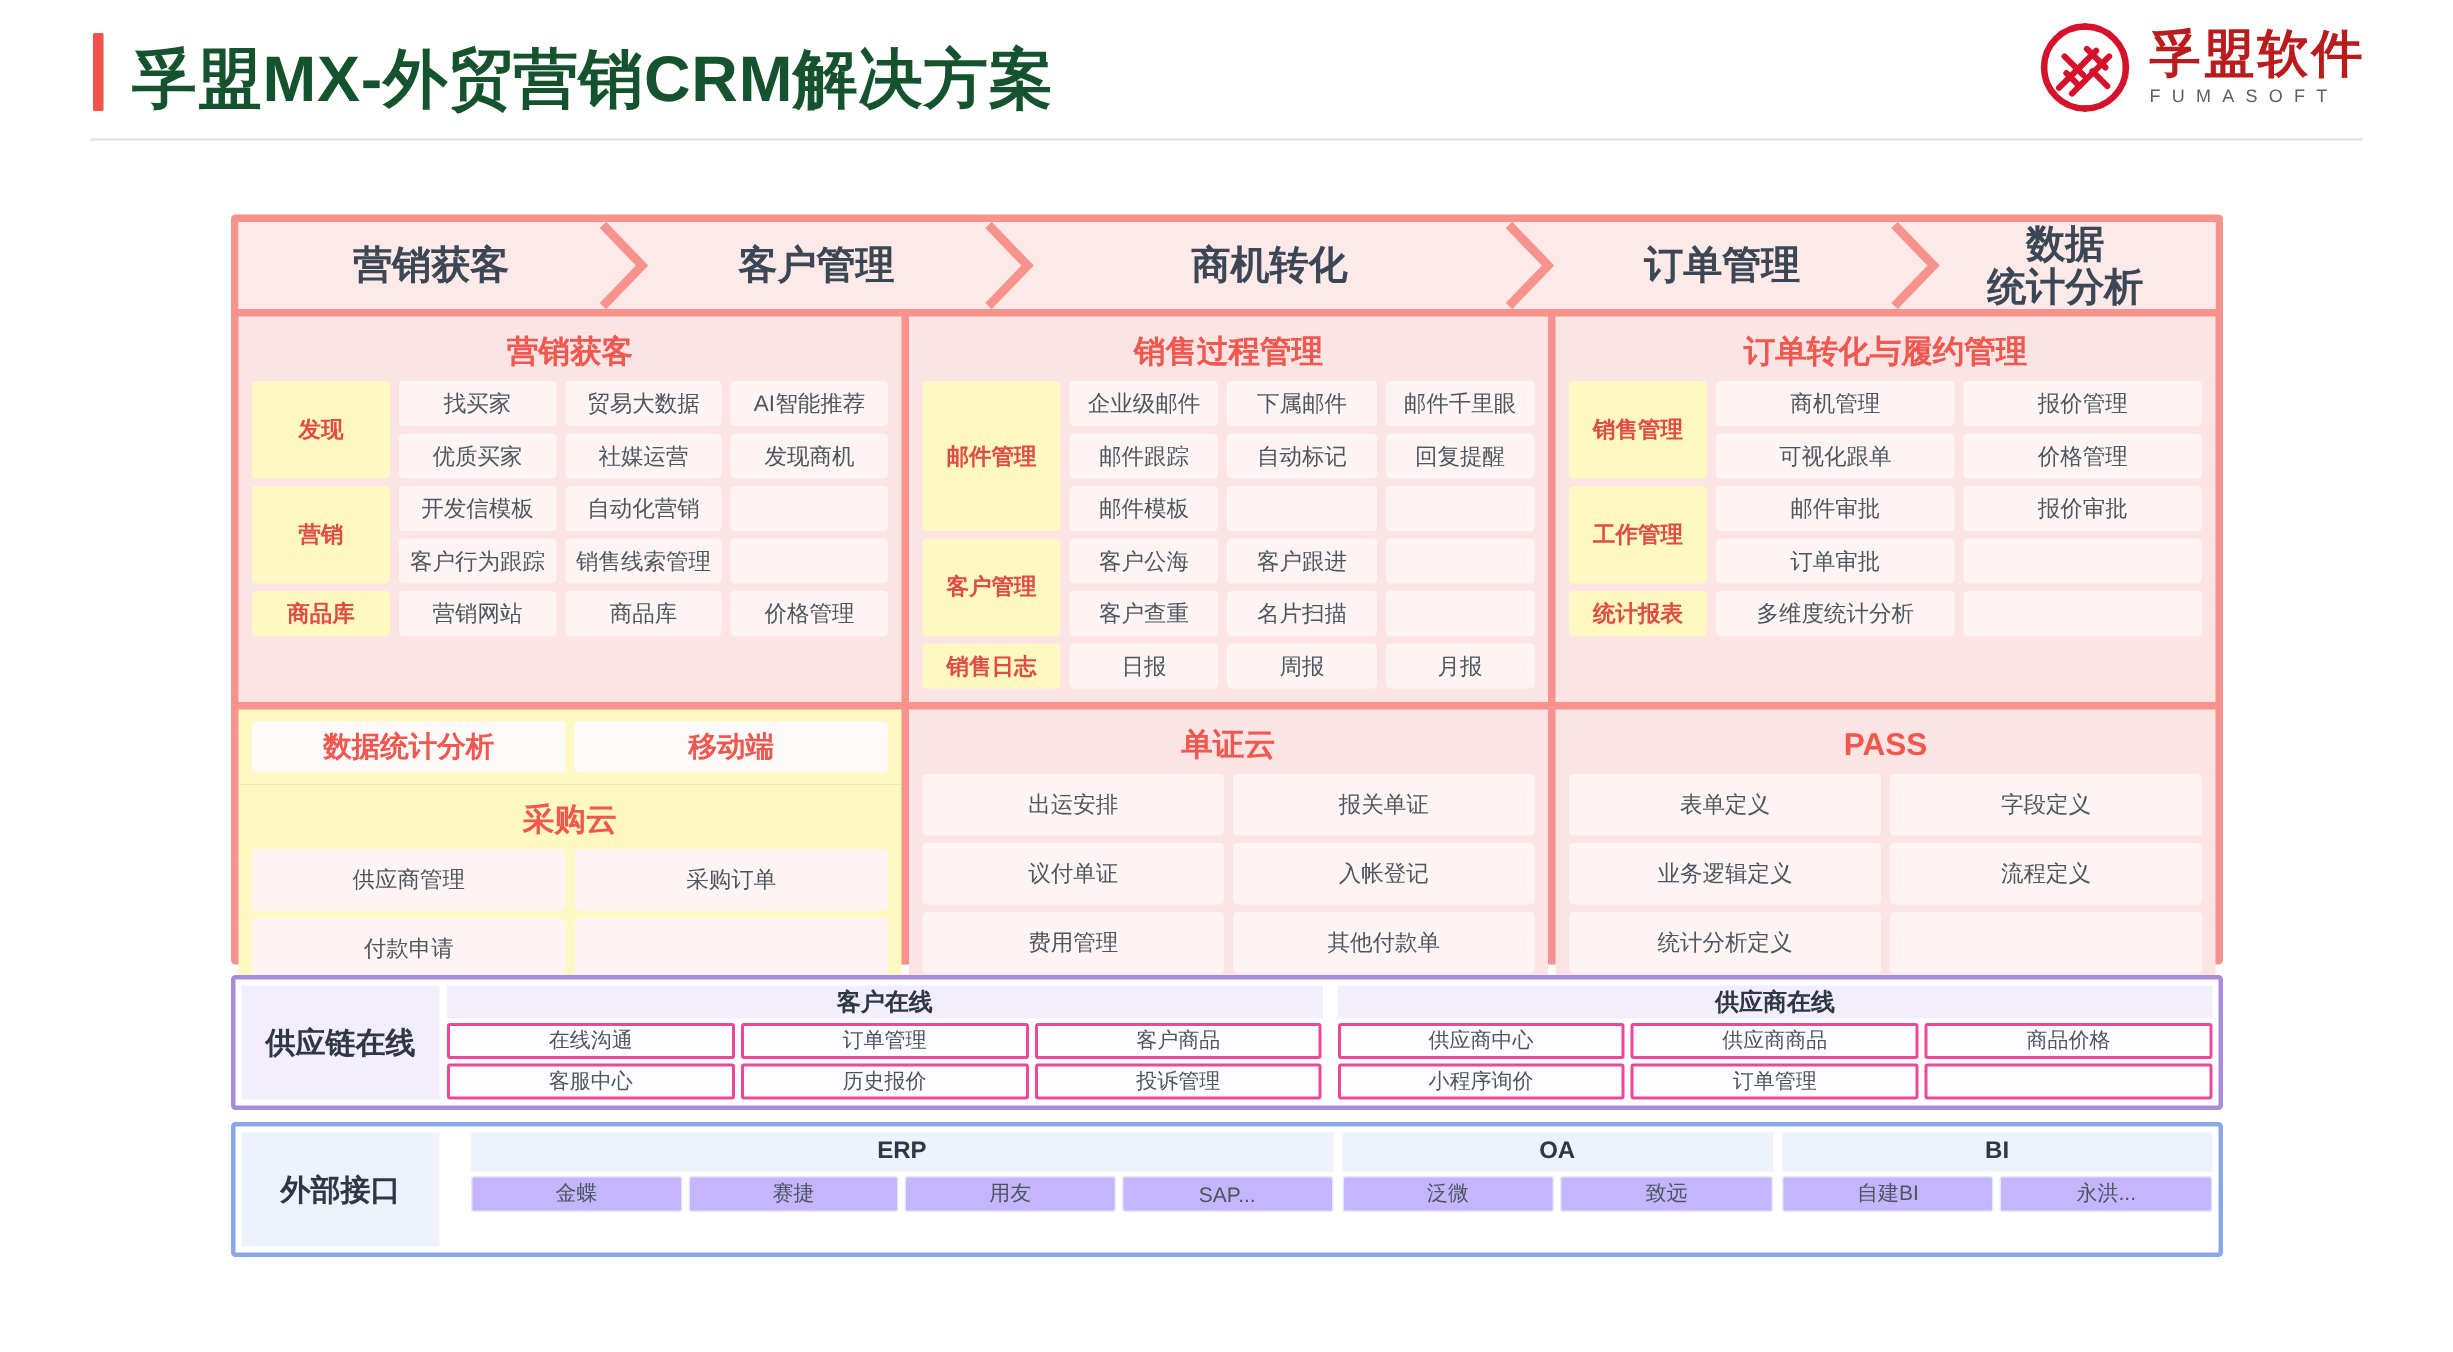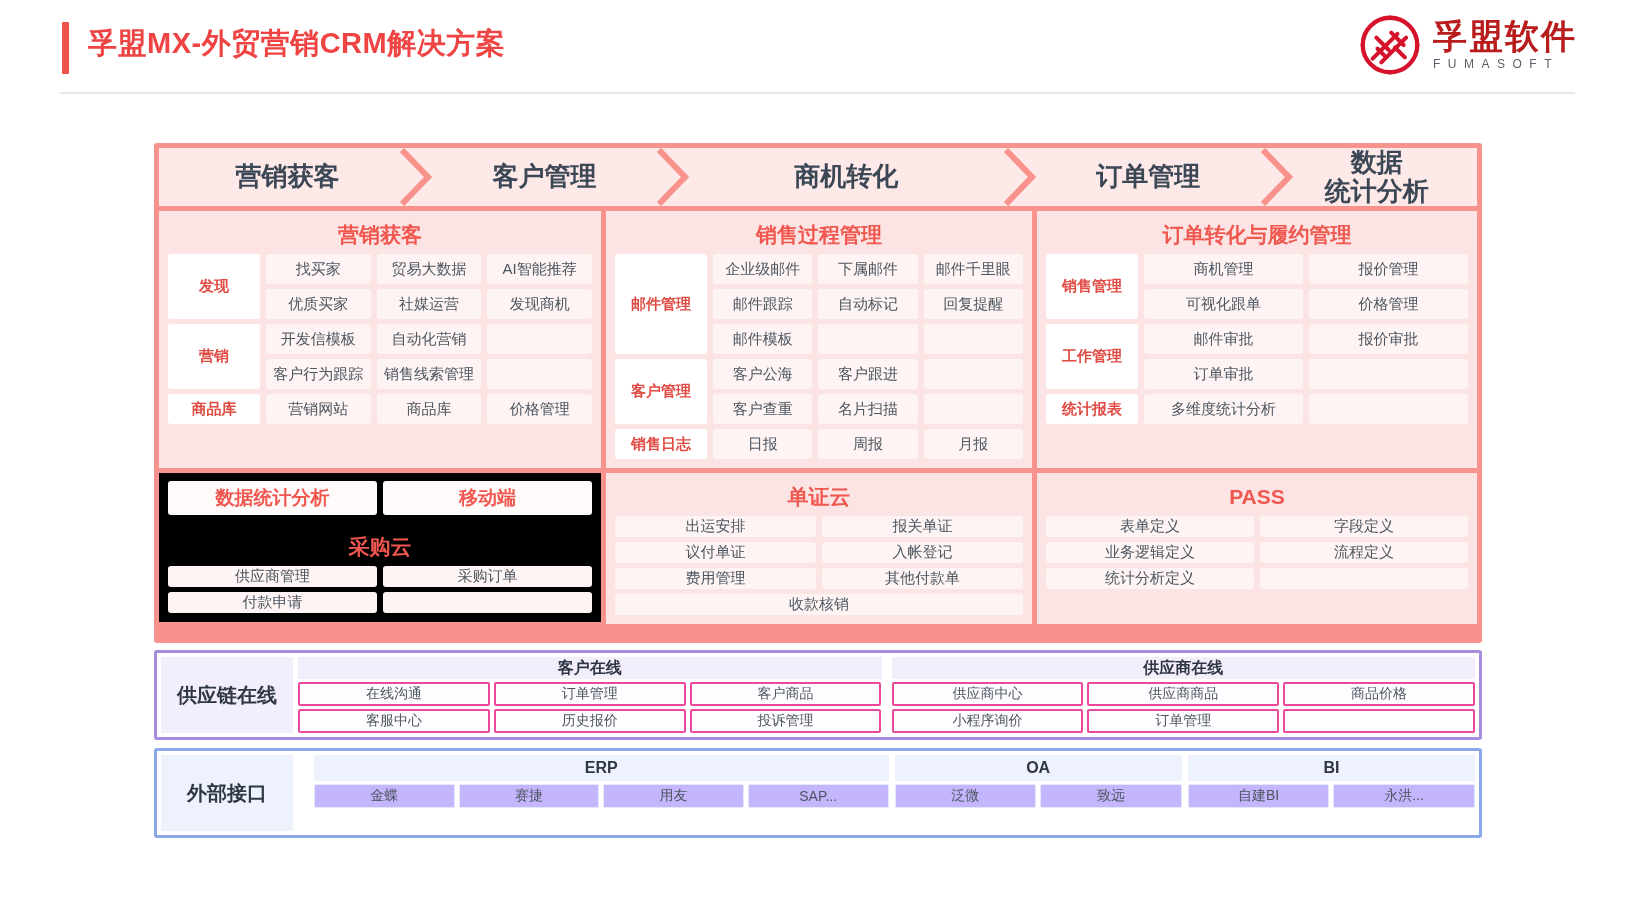--- a/index.html
+++ b/index.html
@@ -12,21 +12,21 @@
   }
 
   
   .header { position:relative; height:100px; }
   .title-bar {
     position:absolute; left:62px; top:22px;
     width:7px; height:52px; background:#f1534b; border-radius:1px;
   }
   .title-text {
     position:absolute; left:88px; top:24px;
-    font-size:29px; font-weight:bold; color:#ef4444;
+    font-size:43px; font-weight:bold; color:#14532d;
     letter-spacing:0.5px; white-space:nowrap;
   }
   .header-rule {
     position:absolute; left:60px; right:60px; top:92px;
     height:2px; background:#e6e8ec;
   }
   .logo { position:absolute; right:58px; top:14px; display:flex; align-items:center; gap:12px; }
   .logo-mark { width:62px; height:62px; }
   .logo-words { display:flex; flex-direction:column; justify-content:center; }
   .logo-cn { font-size:34px; font-weight:bold; color:#b91c1c; letter-spacing:2px; line-height:1.05; }
@@ -77,35 +77,35 @@
   .cell {
     background:#fdf4f3; border-radius:3px;
     display:flex; align-items:center; justify-content:center;
     height:30px; font-size:15px; color:#4d5560; white-space:nowrap;
   }
   .cell.empty { color:transparent; }
 
   
   .group { display:flex; gap:6px; }
   .group .label-cell {
-    width:92px; flex:none; background:#ffffff; border-radius:3px;
+    width:92px; flex:none; background:#fef9c3; border-radius:3px;
     display:flex; align-items:center; justify-content:center;
     font-size:15px; font-weight:bold; color:#e04c44;
   }
   .group .rows { flex:1; display:flex; flex-direction:column; gap:5px; }
   .group .rows .grow .cell { flex:1; }
 
-  .sub-panel { background:#000000; padding:8px 9px 9px 9px; }
+  .sub-panel { background:#fef9c3; padding:8px 9px 9px 9px;font-family:Liberation Serif, serif; }
   .banner2 { display:flex; gap:6px; }
   .banner2 .cell {
     flex:1; height:34px; background:#fffafa;
     font-size:19px; font-weight:bold; color:#f0574f;
   }
 
-  .two-col .grow .cell { flex:1; height:21px; }
+  .two-col .grow .cell { flex:1; height:41px; }
 
   
   .sec {
     position:absolute; left:154px; width:1328px;
     border-radius:3px; display:flex; padding:4px;
   }
   .sec-purple { top:650px; height:90px; border:3px solid #a78bdd; background:#ffffff; }
   .sec-blue   { top:748px; height:90px; border:3px solid #8aa8e8; background:#ffffff; }
   .sec-label {
     width:132px; flex:none; display:flex; align-items:center; justify-content:center;

